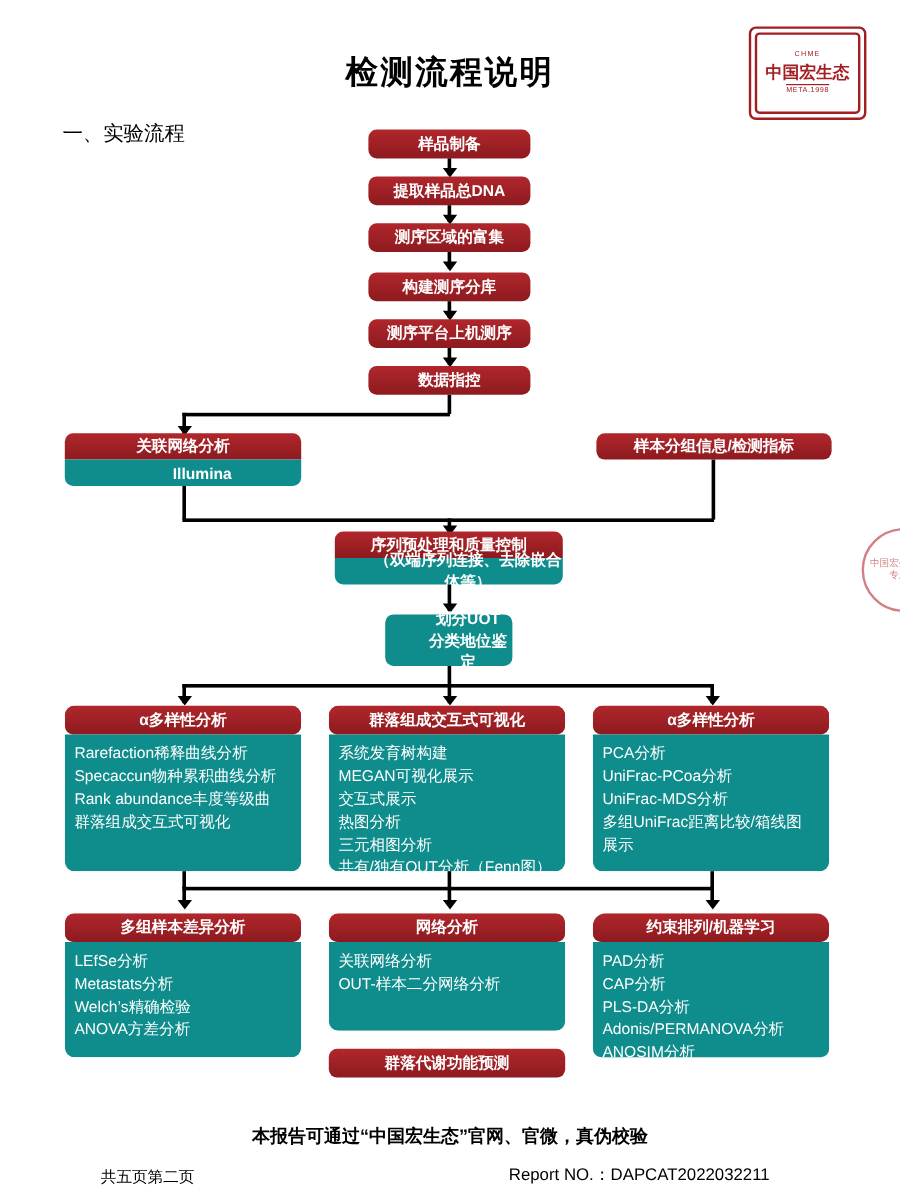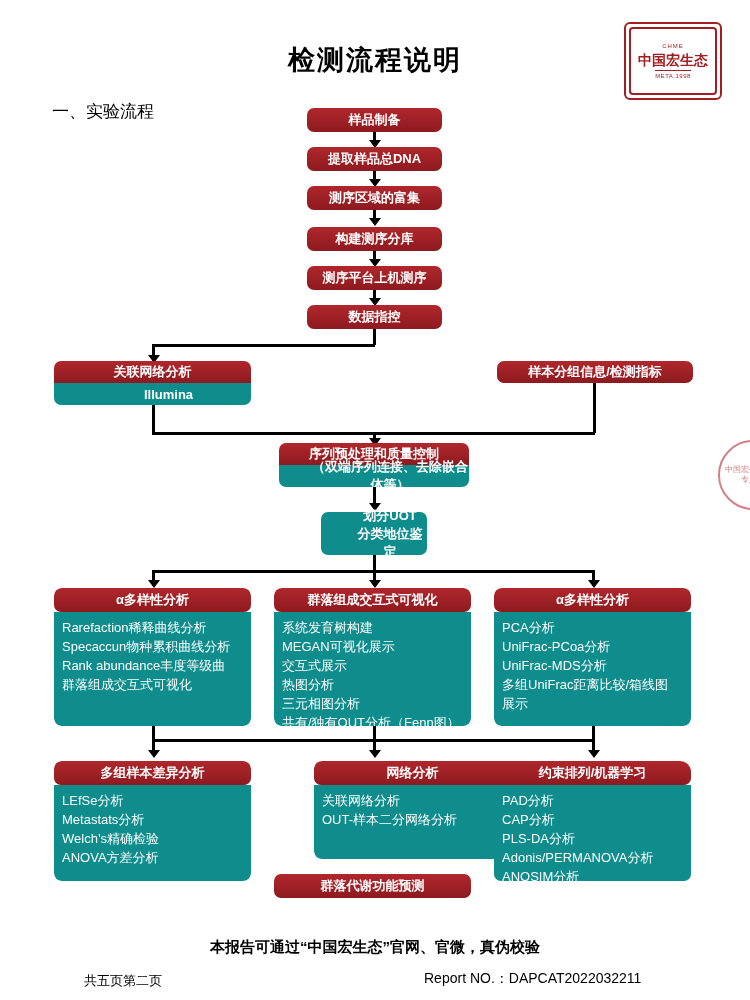--- a/index.html
+++ b/index.html
@@ -325,21 +325,21 @@
 <div class="panel" style="left:54px; top:761px; width:197px; height:120px;">
   <div class="panel-head">多组样本差异分析</div>
   <div class="panel-body" style="height:96px;">
     <div>LEfSe分析</div>
     <div>Metastats分析</div>
     <div>Welch’s精确检验</div>
     <div>ANOVA方差分析</div>
   </div>
 </div>
 
-<div class="panel" style="left:274px; top:761px; width:197px; height:98px;margin-left:40px;">
+<div class="panel" style="left:274px; top:761px; width:197px; height:98px;">
   <div class="panel-head">网络分析</div>
   <div class="panel-body" style="height:74px;">
     <div>关联网络分析</div>
     <div>OUT-样本二分网络分析</div>
   </div>
 </div>
 
 <div class="panel" style="left:494px; top:761px; width:197px; height:128px;border-radius:11px;">
   <div class="panel-head">约束排列/机器学习</div>
   <div class="panel-body" style="height:96px;">

